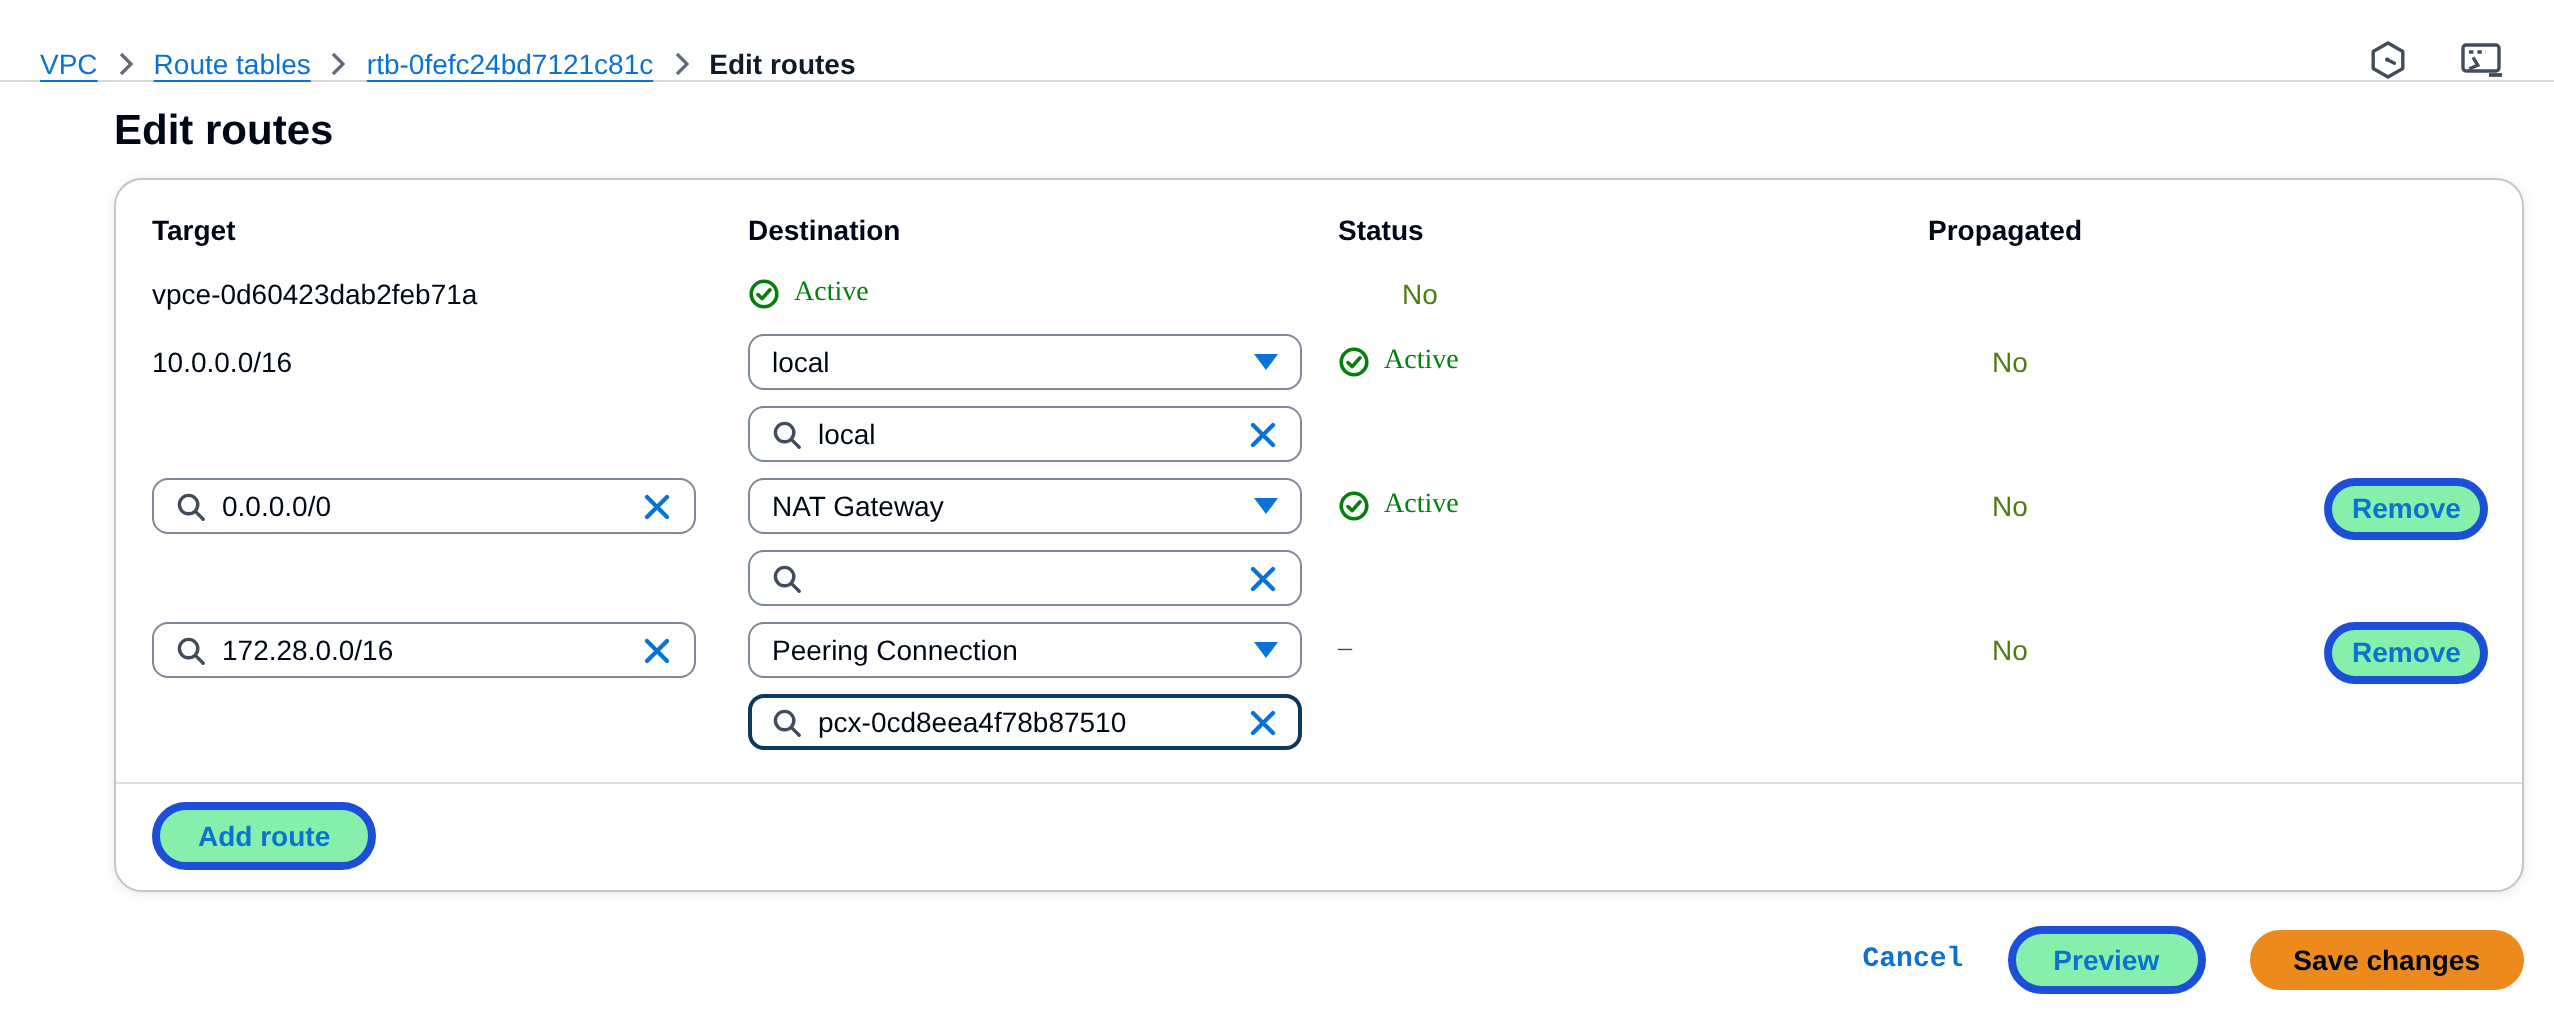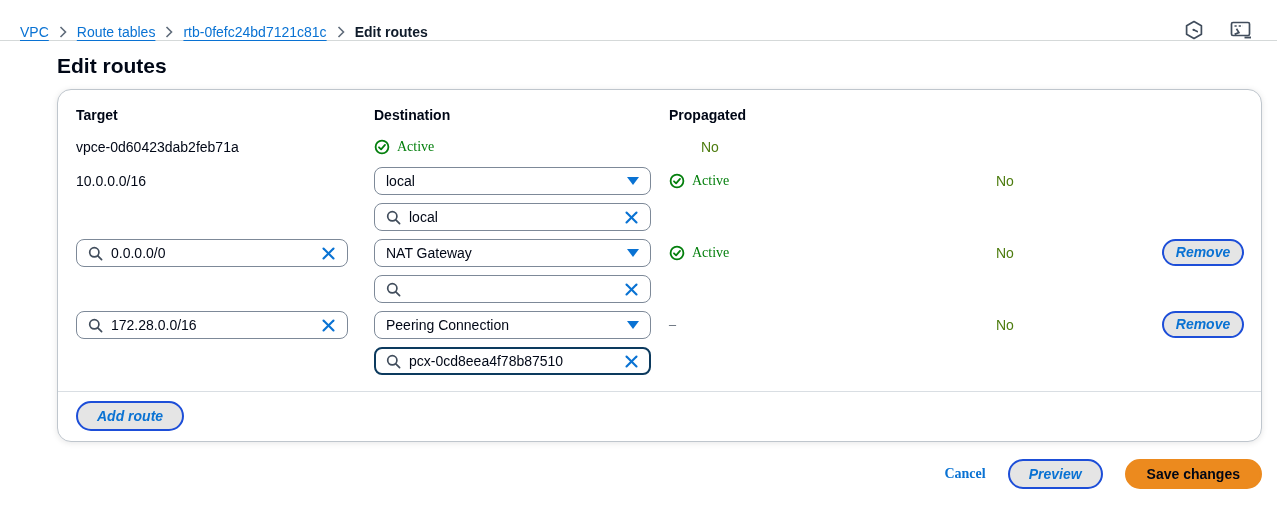--- a/index.html
+++ b/index.html
@@ -67,36 +67,36 @@
     border-top: 8px solid #0972d3;
   }
   .clear-x { margin-left: auto; cursor: pointer; display: flex; flex: none; }
 
   .status-inline { display: flex; align-items: center; gap: 7px; color: #037f0c; font-family: Liberation Serif, serif; }
   .status-inline.h28 { height: 28px; }
   .status-dash { color: #414d5c; }
   .no-cell { color: #4d7c0f; margin-left: 32px; }
 
   .pill-btn {
-    border: 2px solid #1d4ed8; background: #e5e5e5; color: #0972d3;
+    border: 4px solid #1d4ed8; background: #86efac; color: #0972d3;
     font-family: inherit; font-size: 14px; font-weight: 700;
-    border-radius: 18px; padding: 3px 19px; line-height: 20px; cursor: pointer; font-style: italic;
+    border-radius: 18px; padding: 3px 19px; line-height: 20px; cursor: pointer;
   }
   .remove-btn { width: 82px; padding: 2px 10px; line-height: 19px; border-radius: 20px; }
 
   .card-footer {
     border-top: 1px solid #d9dee3;
     margin-top: 16px; padding: 9px 16px 10px 18px;
   }
 
   .footer-actions {
     display: flex; align-items: center; justify-content: flex-end;
     gap: 22px; margin: 17px 15px 0 0;
   }
-  .cancel-link { color: #0972d3; font-weight: 700; cursor: pointer; background: none; border: none; font-family: Liberation Serif, serif; font-size: 14px; padding: 0; }
+  .cancel-link { color: #0972d3; font-weight: 700; cursor: pointer; background: none; border: none; font-family: Liberation Mono, monospace; font-size: 14px; padding: 0; }
   .save-btn {
     border: 2px solid #ec8a1e; background: #ec8a1e; color: #000716;
     font-family: inherit; font-size: 14px; font-weight: 700;
     border-radius: 18px; padding: 3px 20px; line-height: 20px; cursor: pointer;
   }
 </style>
 </head>
 <body>
 
 <header class="topbar">
@@ -141,20 +141,21 @@
 </header>
 
 <h1 class="page-title">Edit routes</h1>
 
 <section class="card">
   <div class="card-body">
 
     <div class="grid-row head-row">
       <div>Target</div>
       <div>Destination</div>
+      <div>Status</div>
       <div>Propagated</div>
       <div></div>
     </div>
 
     <div class="grid-row row-plain">
       <div>vpce-0d60423dab2feb71a</div>
       <div class="status-inline">
         <span style="display:flex;">
           <svg width="16" height="16" viewBox="0 0 16 16">
             <circle cx="8" cy="8" r="6.4" fill="none" stroke="#037f0c" stroke-width="1.8"></circle>

